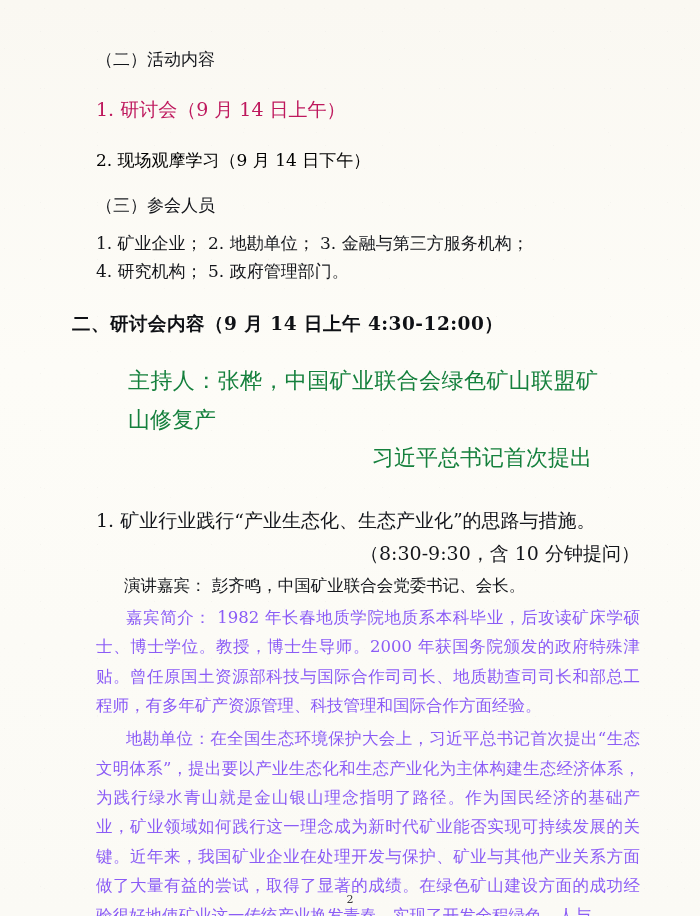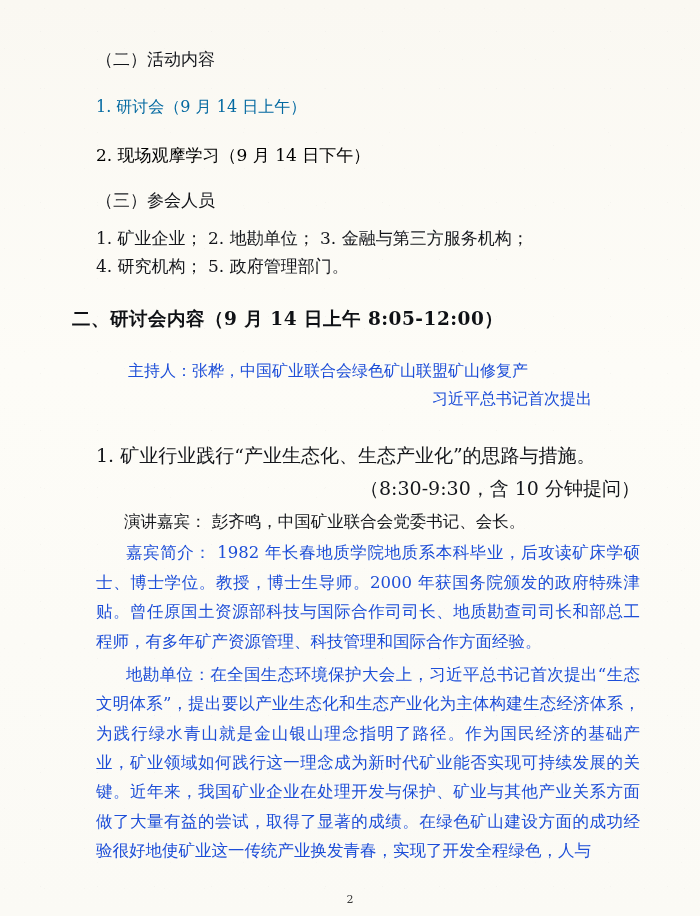--- a/index.html
+++ b/index.html
@@ -37,24 +37,24 @@
     width: 578px;
   }
   
   .sec-head {
     font-size: 17px;
     margin-left: 34px;
     margin-bottom: 26px;
     color: #14161b;
   }
   .item {
-    font-size: 16px;
+    font-size: 19px;
     margin-left: 34px;
     margin-bottom: 26px;
-    color: #0369a1;
+    color: #be185d;
   }
   .item2 {
     font-size: 17px;
     margin-left: 34px;
     margin-bottom: 22px;
     color: #000000;
   }
   .sec-head2 {
     font-size: 17px;
     margin-left: 34px;
@@ -70,25 +70,25 @@
   }
   .bigtitle {
     font-size: 18.5px;
     font-weight: bold;
     margin-left: 10px;
     margin-bottom: 26px;
     letter-spacing: 0.5px;
     color: #0f1115;
   }
   .host {
-    font-size: 16px;
+    font-size: 22px;
     margin-left: 66px;
     line-height: 1.75;
     margin-bottom: 26px;
-    color: #1d4ed8;
+    color: #15803d;
     text-align: justify;
     width: 470px;
   }
   .host .l2 {
     display: block;
     text-align: right;
     padding-right: 6px;
   }
   .topic {
     font-size: 19px;
@@ -108,21 +108,21 @@
     line-height: 1.75;
     margin-bottom: 2px;
     color: #14161b;
   }
   .para {
     font-size: 16.5px;
     margin-left: 34px;
     line-height: 1.78;
     text-align: justify;
     text-justify: inter-ideograph;
-    color: #1d4ed8;
+    color: #8b5cf6;
     margin-bottom: 4px;
   }
   .para .first {
     padding-left: 30px;
   }
   .pagenum {
     position: absolute;
     left: 0;
     right: 0;
     bottom: 10px;
@@ -158,21 +158,21 @@
 
     <div class="item2">2. 现场观摩学习（9 月 14 日下午）</div>
 
     <div class="sec-head2">（三）参会人员</div>
 
     <div class="roster">
       <span>1. 矿业企业；  2. 地勘单位；  3. 金融与第三方服务机构；</span><br>
       <span>4. 研究机构；  5. 政府管理部门。</span>
     </div>
 
-    <div class="bigtitle">二、研讨会内容（9 月 14 日上午 8:05-12:00）</div>
+    <div class="bigtitle">二、研讨会内容（9 月 14 日上午 4:30-12:00）</div>
 
     <div class="host">
       <span>主持人：张桦，中国矿业联合会绿色矿山联盟矿山修复产</span>
       <span class="l2">习近平总书记首次提出</span>
     </div>
 
     <div class="topic">
       <span>1. 矿业行业践行“产业生态化、生态产业化”的思路与措施。</span>
       <span class="ind">（8:30-9:30，含 10 分钟提问）</span>
     </div>

